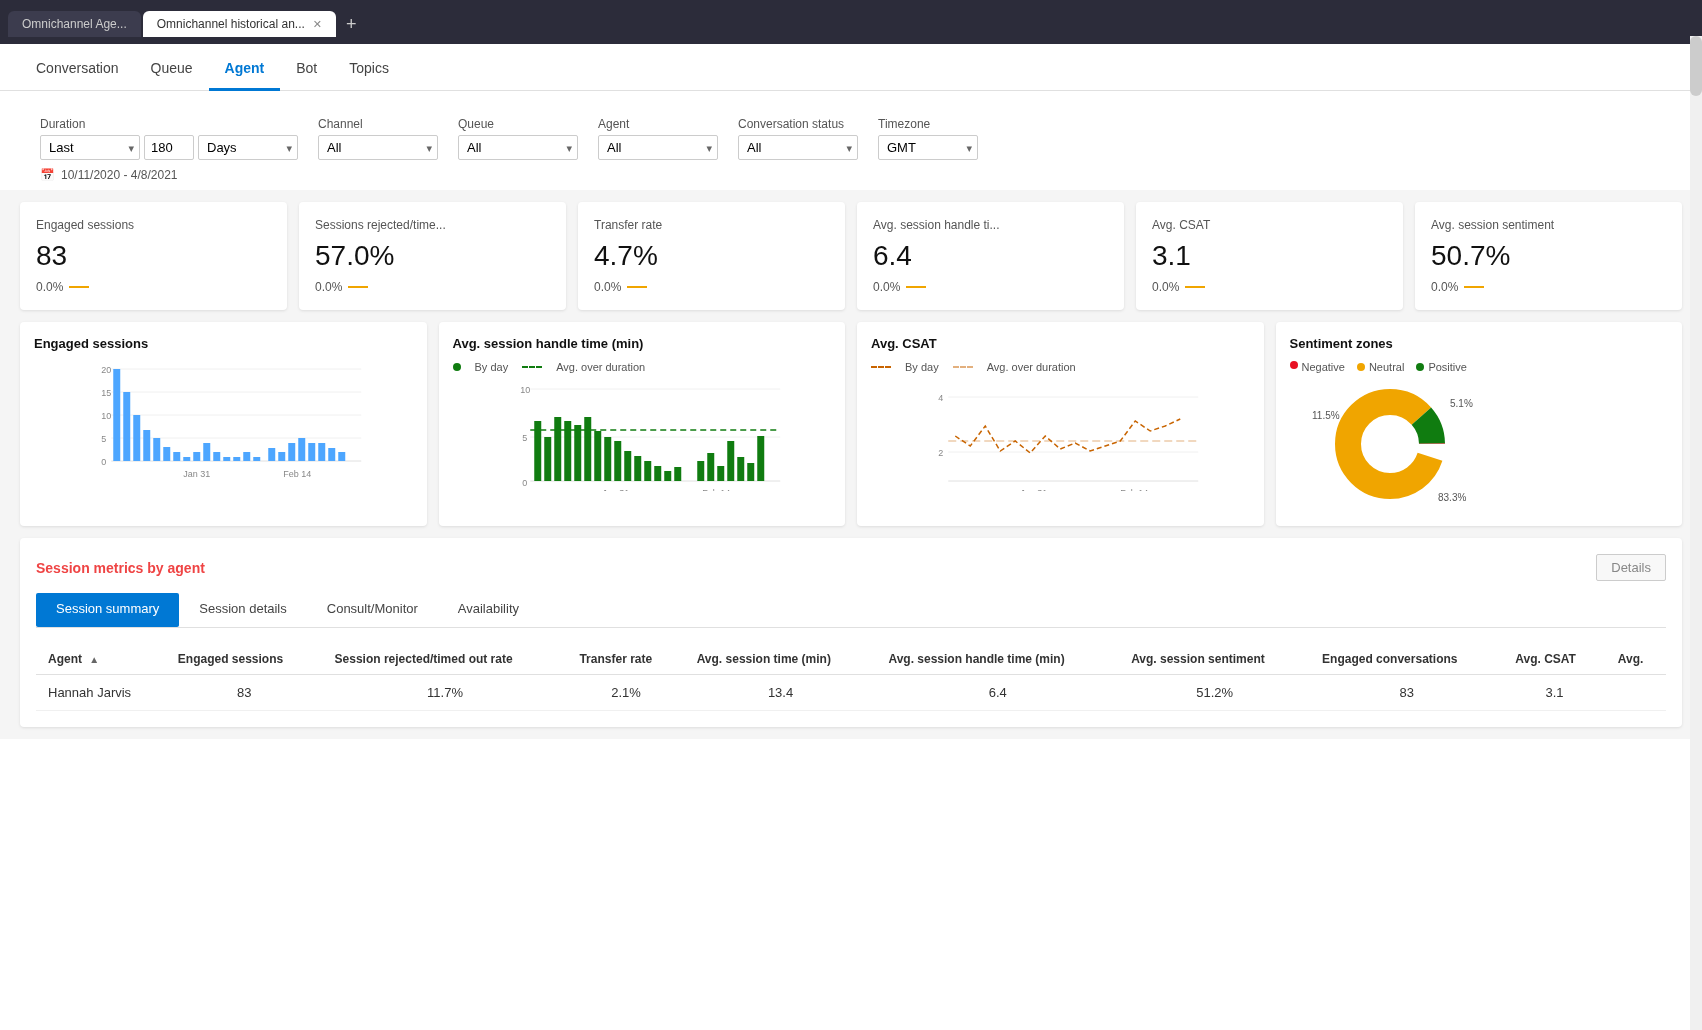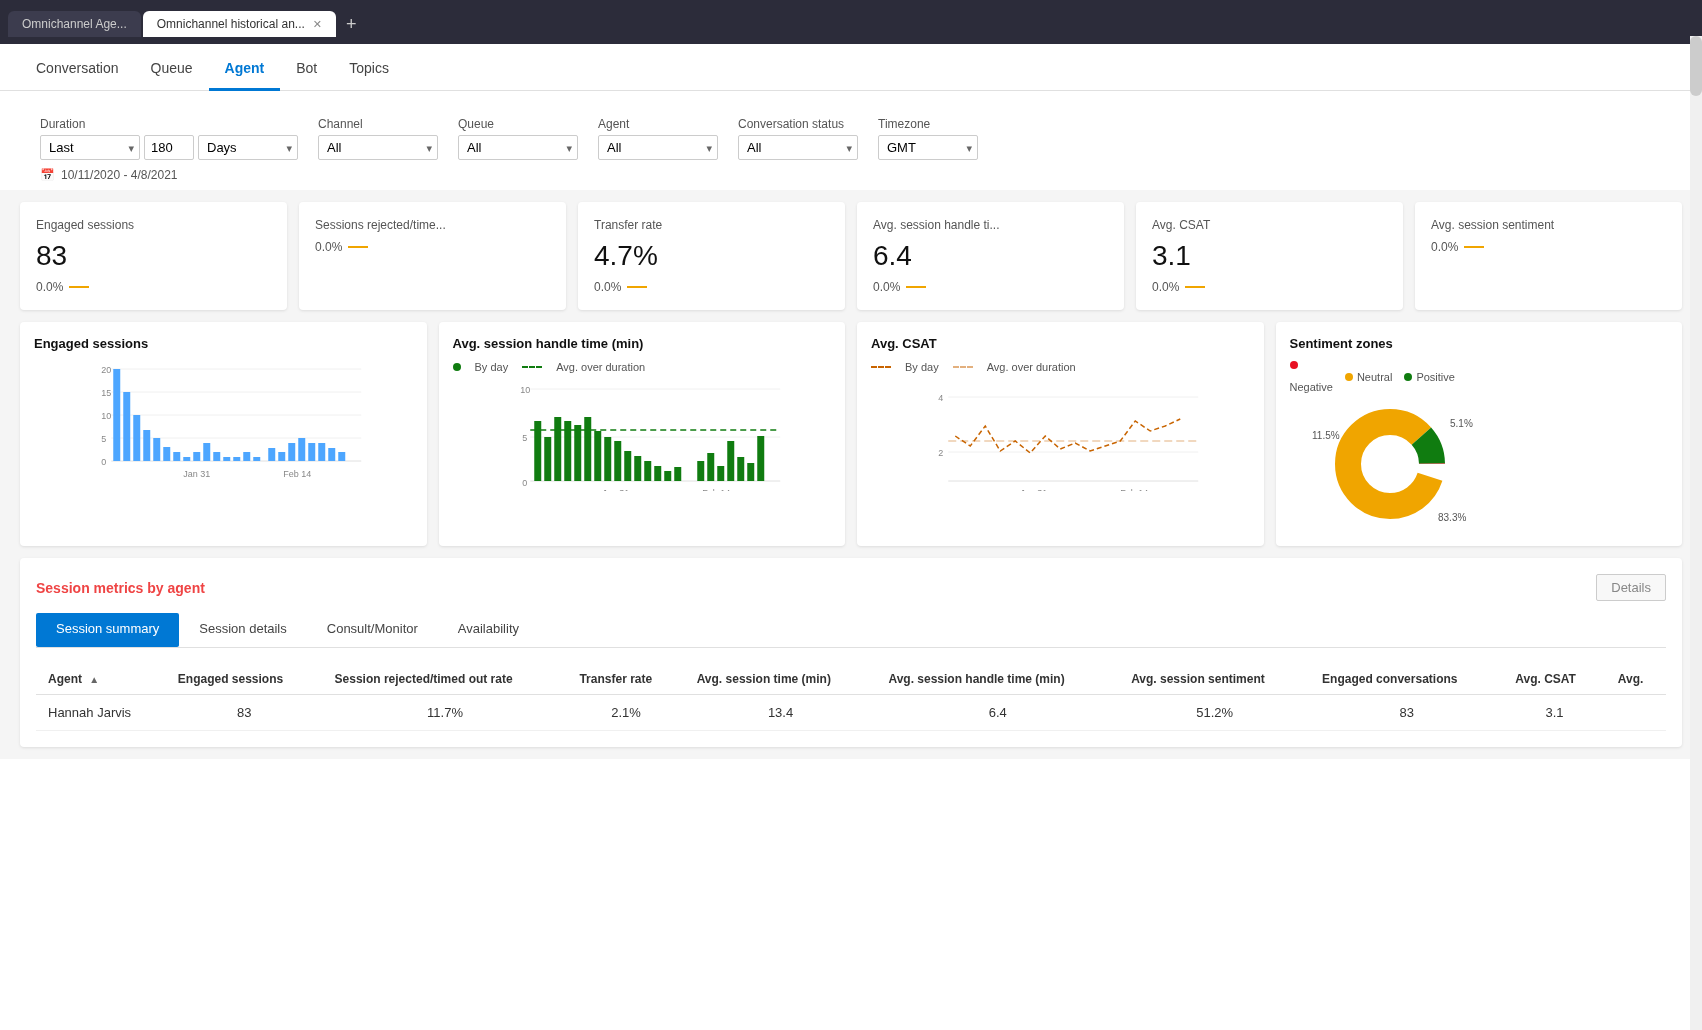--- a/index.html
+++ b/index.html
@@ -173,20 +173,21 @@
       <div class="kpi-title">Engaged sessions</div>
       <div class="kpi-value">83</div>
       <div class="kpi-footer">
         <span class="kpi-delta">0.0%</span>
         <span class="kpi-trend-line"></span>
       </div>
     </div>
 
     <div class="kpi-card">
       <div class="kpi-title">Sessions rejected/time...</div>
+      <div class="kpi-value">57.0%</div>
       <div class="kpi-footer">
         <span class="kpi-delta">0.0%</span>
         <span class="kpi-trend-line"></span>
       </div>
     </div>
 
     <div class="kpi-card">
       <div class="kpi-title">Transfer rate</div>
       <div class="kpi-value">4.7%</div>
       <div class="kpi-footer">
@@ -208,20 +209,21 @@
       <div class="kpi-title">Avg. CSAT</div>
       <div class="kpi-value">3.1</div>
       <div class="kpi-footer">
         <span class="kpi-delta">0.0%</span>
         <span class="kpi-trend-line"></span>
       </div>
     </div>
 
     <div class="kpi-card">
       <div class="kpi-title">Avg. session sentiment</div>
+      <div class="kpi-value">50.7%</div>
       <div class="kpi-footer">
         <span class="kpi-delta">0.0%</span>
         <span class="kpi-trend-line"></span>
       </div>
     </div>
   </div>
 
   <div class="charts-grid">
 
     <div class="chart-card">
@@ -334,21 +336,21 @@
 
         <line x1="28" y1="60" x2="278" y2="60" stroke="#c86400" stroke-width="1" stroke-dasharray="8,4" opacity="0.5"></line>
         <text x="100" y="115" font-size="9" fill="#888">Jan 31</text>
         <text x="200" y="115" font-size="9" fill="#888">Feb 14</text>
       </svg>
     </div>
 
     <div class="chart-card">
       <div class="chart-title">Sentiment zones</div>
       <div class="chart-legend" style="display:flex;gap:12px;font-size:11px;margin-bottom:6px;">
-        <span style="display:flex;align-items:flex-start;gap:12px;flex-direction:column;">
+        <span style="display:flex;align-items:flex-start;gap:4px;">
           <span style="width:8px;height:8px;border-radius:50%;background:#e81123;display:inline-block;"></span>
           <span>Negative</span>
         </span>
         <span style="display:flex;align-items:center;gap:4px;">
           <span style="width:8px;height:8px;border-radius:50%;background:#f0a500;display:inline-block;"></span>
           <span>Neutral</span>
         </span>
         <span style="display:flex;align-items:center;gap:4px;">
           <span style="width:8px;height:8px;border-radius:50%;background:#107c10;display:inline-block;"></span>
           <span>Positive</span>

